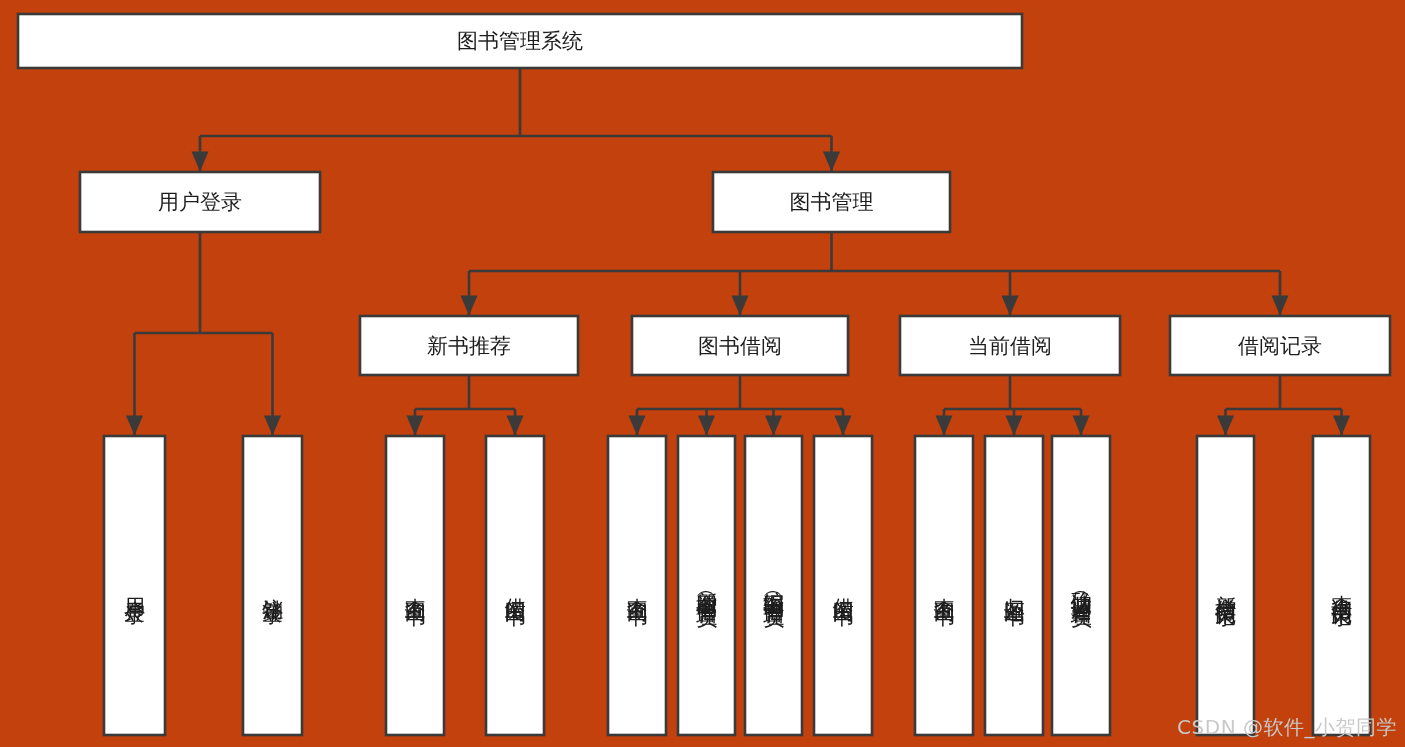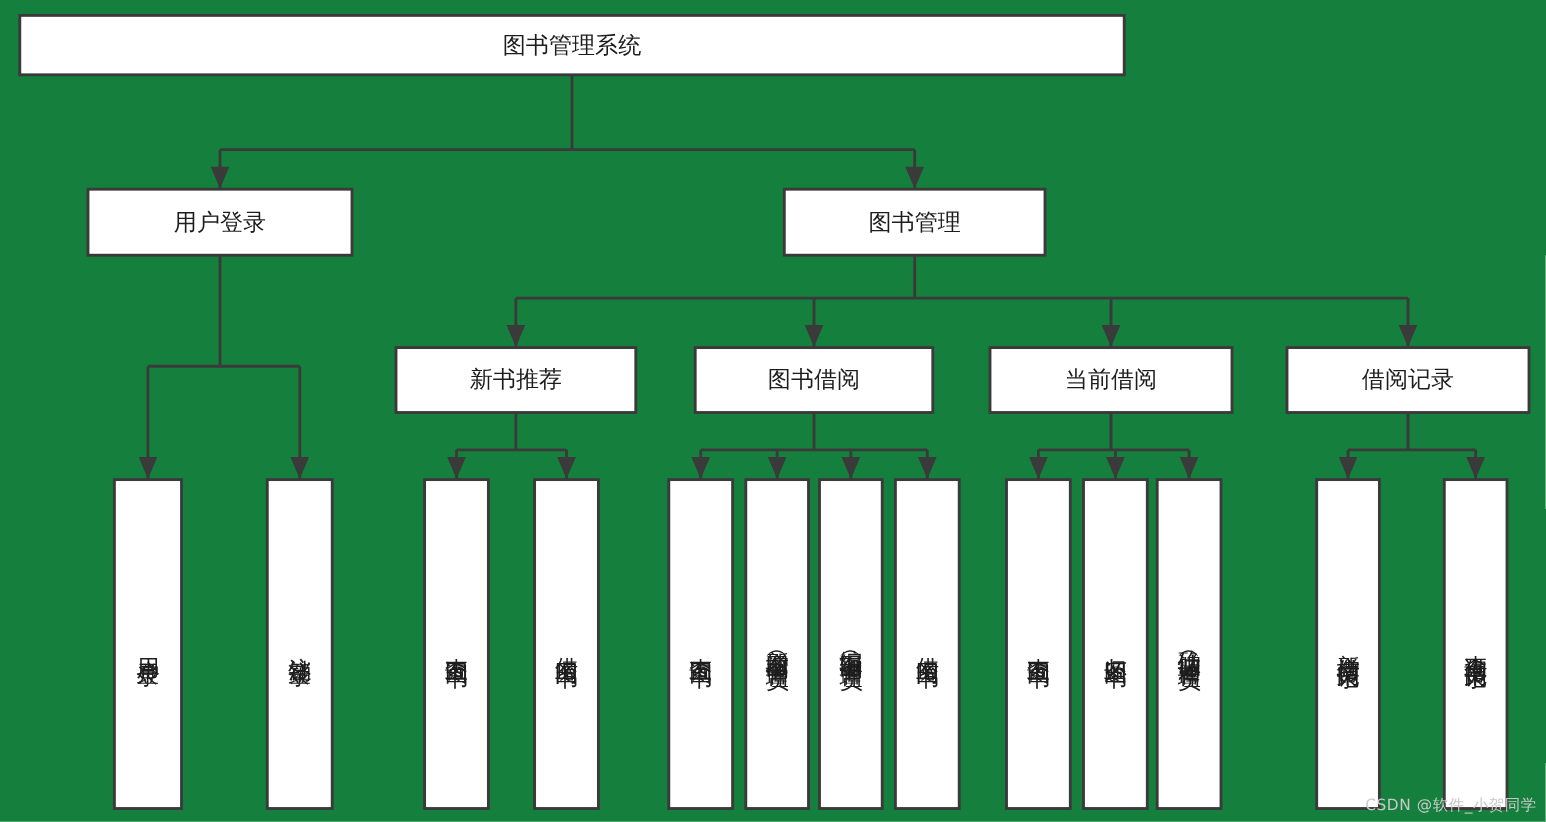--- a/index.html
+++ b/index.html
@@ -11,21 +11,21 @@
   body {
     width: 1405px;
     height: 747px;
     overflow: hidden;
     font-family: "DejaVu Sans", "Liberation Sans", sans-serif;
   }
   #diagram-root {
     position: relative;
     width: 1405px;
     height: 747px;
-    background: #15803d;
+    background: #c2410c;
   }
   svg#diagram-svg {
     position: absolute;
     top: 0;
     left: 0;
     width: 1405px;
     height: 747px;
     display: block;
   }
   .node-box {
@@ -65,21 +65,21 @@
     text-align: center;
     white-space: nowrap;
     pointer-events: none;
   }
   .watermark {
     position: absolute;
     right: 8px;
     bottom: 6px;
     color: #c9c9c9;
     font-family: "DejaVu Sans", "Liberation Sans", sans-serif;
-    font-size: 14px;
+    font-size: 20px;
     letter-spacing: 0.5px;
     white-space: nowrap;
   }
 </style>
 </head>
 <body>
 
 <div id="diagram-root">
 
   <svg id="diagram-svg" viewBox="0 0 1405 747">

